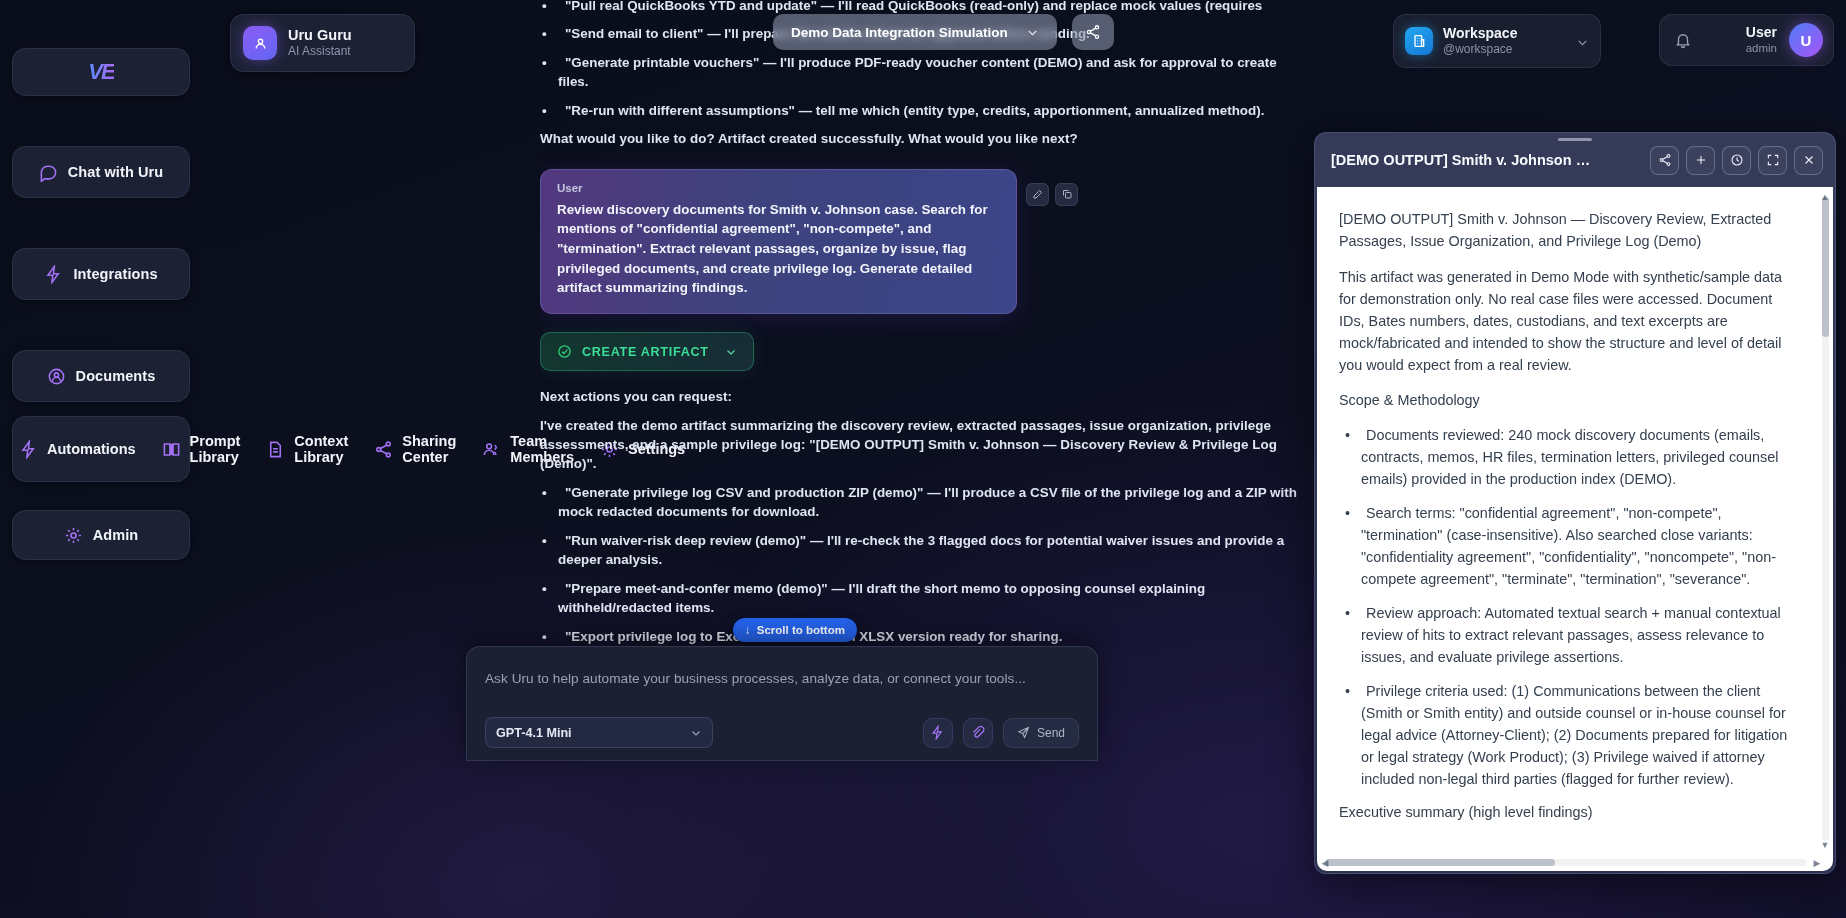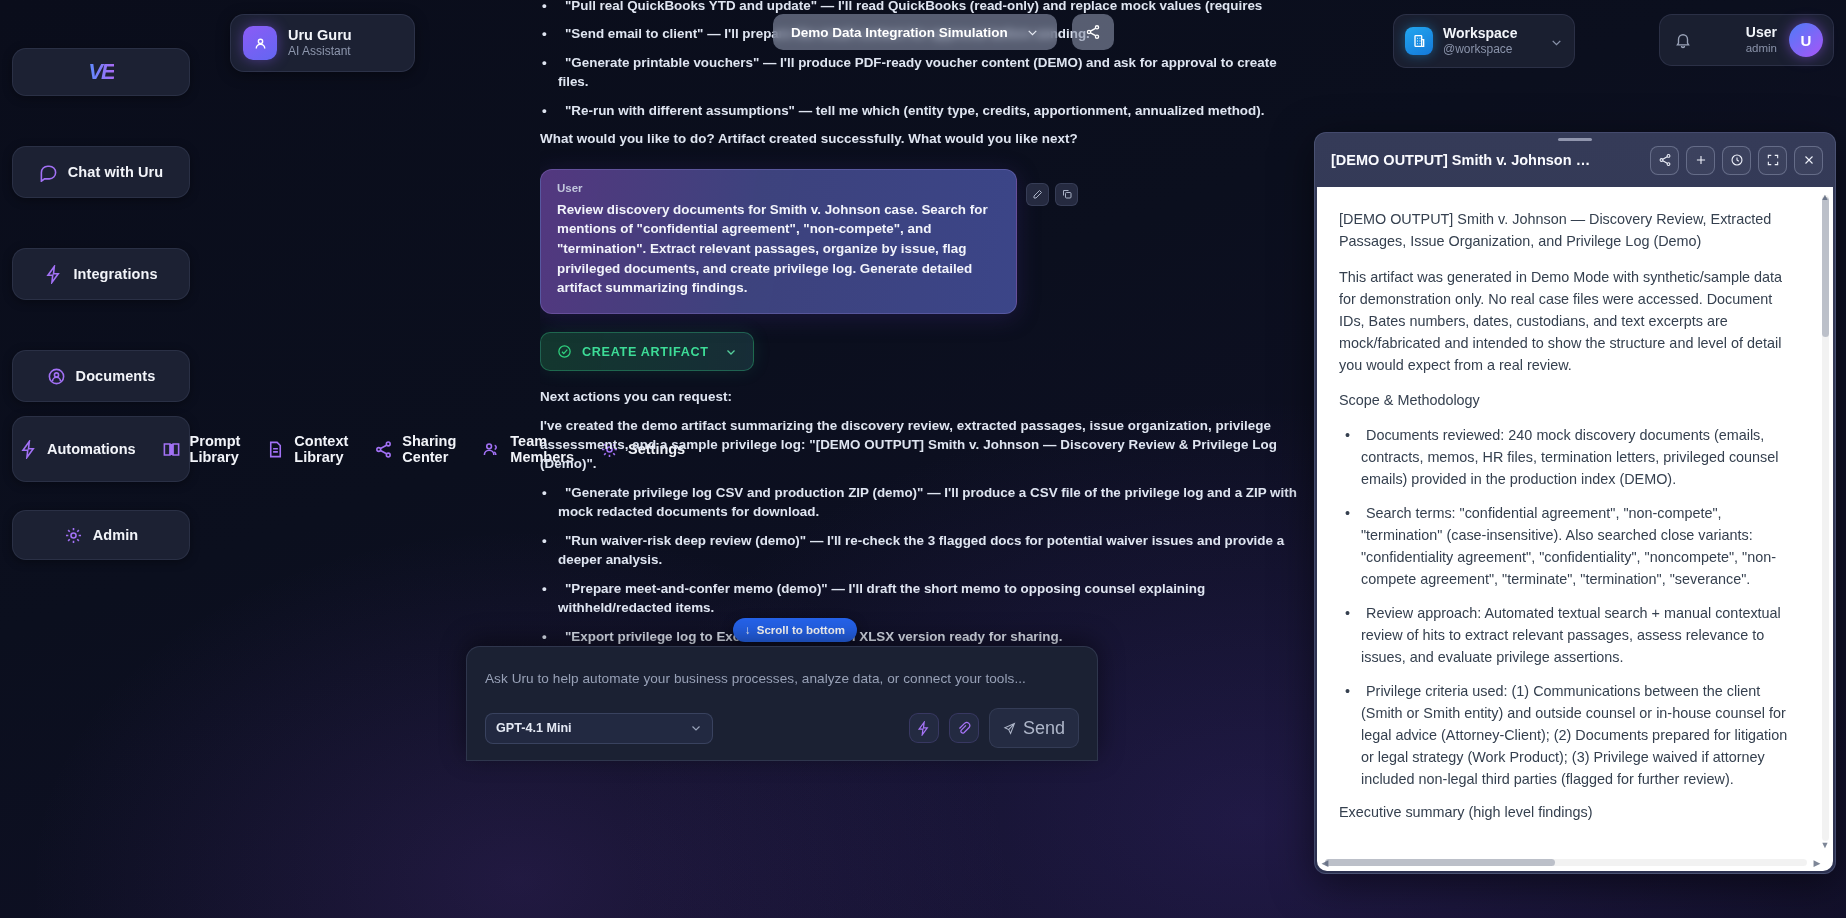--- a/index.html
+++ b/index.html
@@ -82,21 +82,21 @@
     display: flex; align-items: center; justify-content: center;
     color: #fff;
     box-shadow: 0 0 14px rgba(139,92,246,0.45);
   }
   .assistant-name { font-size: 14.5px; font-weight: bold; color: #f3f5fa; line-height: 1.25; }
   .assistant-role { font-size: 12px; color: #8d96ad; line-height: 1.3; }
 
   
   .workspace-pill {
     position: absolute; left: 1393px; top: 14px;
-    height: 54px; width: 182px;
+    height: 54px; width: 208px;
     background: #1a1f30;
     border: 1px solid rgba(120,130,170,0.18);
     border-radius: 13px;
     display: flex; align-items: center; gap: 10px;
     padding: 0 11px; cursor: pointer;
   }
   .ws-icon {
     width: 28px; height: 28px; border-radius: 8px;
     background: linear-gradient(150deg,#22a7f0,#1478d8);
     display:flex; align-items:center; justify-content:center; color:#fff;
@@ -260,24 +260,24 @@
   .model-select .chev { width: 12px; height: 12px; color:#9aa4ba; }
   .composer-actions { margin-left: auto; display: flex; align-items: center; gap: 10px; }
   .c-icon-btn {
     width: 30px; height: 30px; border-radius: 9px;
     background: #232a41; border: 1px solid rgba(130,110,220,0.22);
     display:flex;align-items:center;justify-content:center;
     color:#a674f7; cursor:pointer;
   }
   .c-icon-btn svg { width: 15px; height: 15px; }
   .send-btn {
-    height: 40px; padding: 0 13px; border-radius: 9px;
+    height: 30px; padding: 0 13px; border-radius: 9px;
     background: #242b42; border: 1px solid rgba(130,140,180,0.18);
     display:flex;align-items:center;gap:7px;
-    font-size: 18px; color:#aeb6c9; cursor:pointer;
+    font-size: 12px; color:#aeb6c9; cursor:pointer;
   }
   .send-btn svg { width: 13px; height: 13px; }
 
   
   .artifact {
     position: absolute; left: 1314px; top: 132px;
     width: 522px; height: 742px;
     background: linear-gradient(180deg,#353b58,#2c3150);
     border: 1px solid rgba(140,150,195,0.25);
     border-radius: 12px;

